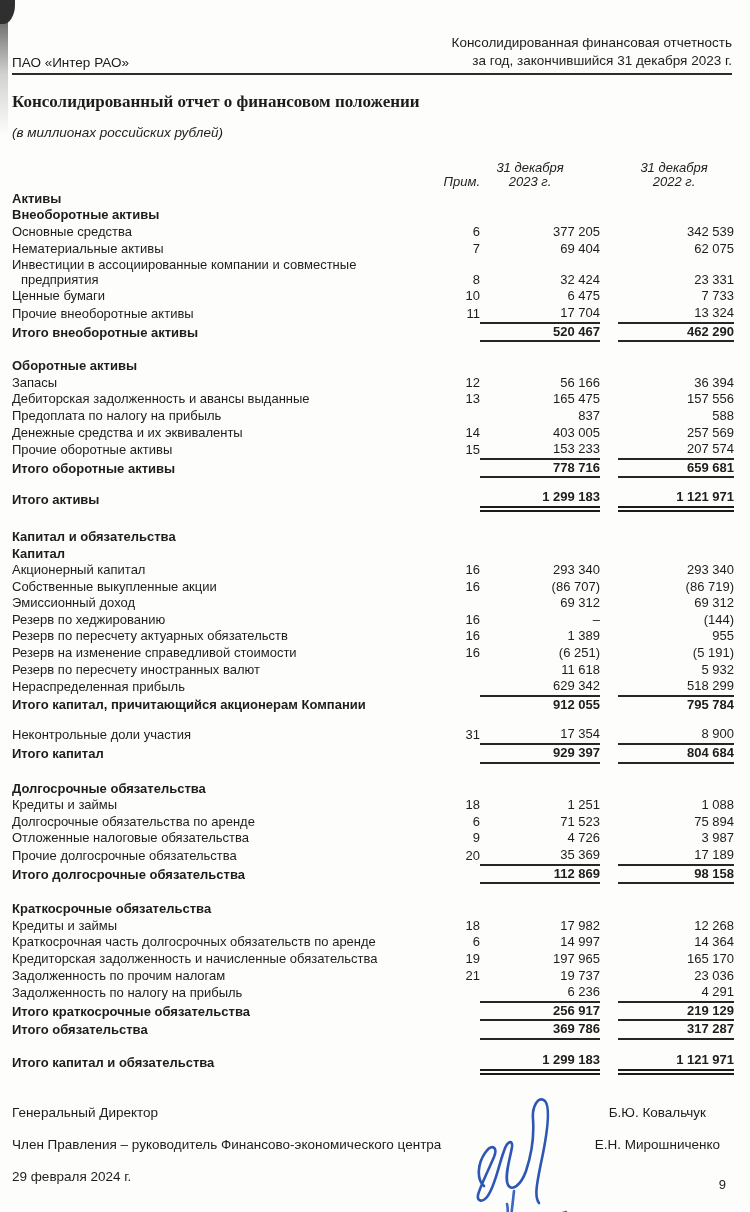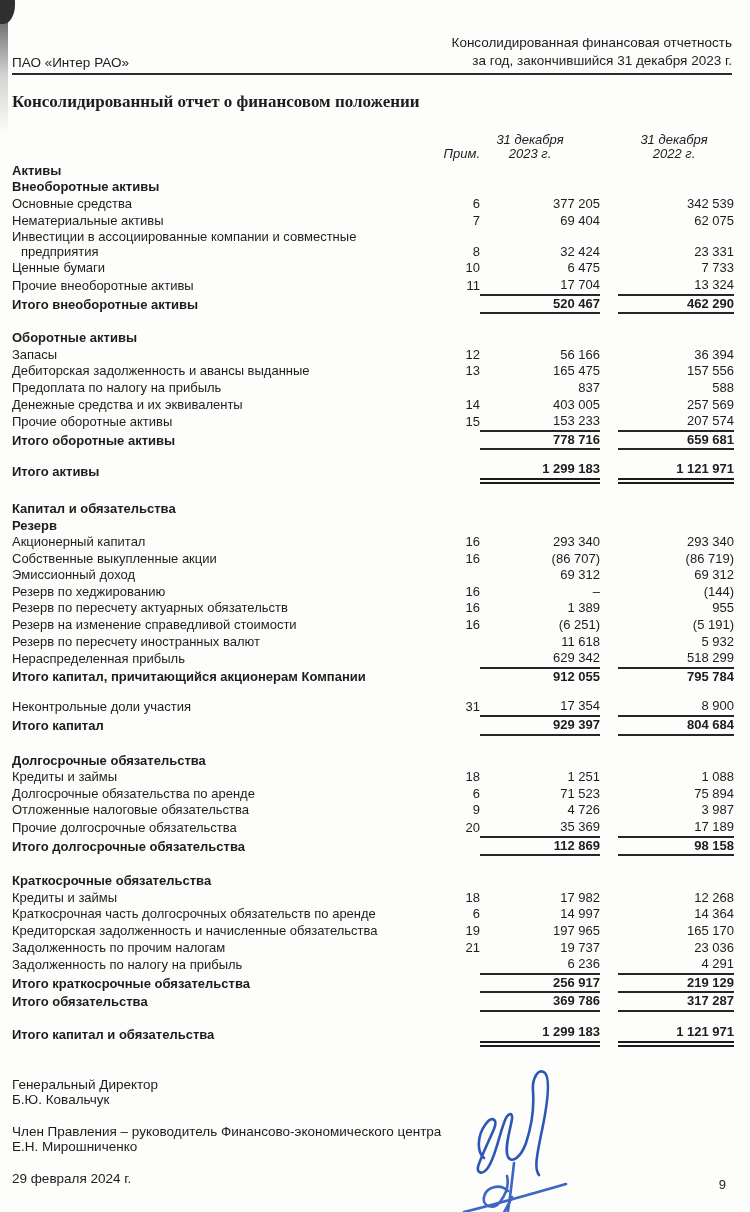--- a/index.html
+++ b/index.html
@@ -34,21 +34,21 @@
   .c-note{text-align:right;}
   .c-v{text-align:right;white-space:nowrap;}
   .c-v23{padding-right:20px;}
   .c-v22{padding-right:4px;}
   tr.section td, tr.total td{font-weight:bold;}
   .rule-s{border-bottom:2px solid #262626;}
   .rule-d{border-bottom:6px double #1b1b1b;}
   .lbl2{padding-left:9px;}
 
   .footer{position:relative;margin-top:30px;}
-  .sig-row{display:flex;justify-content:space-between;align-items:baseline;font-size:13.5px;flex-direction:column;}
+  .sig-row{display:flex;justify-content:space-between;align-items:baseline;font-size:13.5px;}
   .sig-row1{margin-top:8px;}
   .sig-row2{margin-top:17px;}
   .sig-name1{margin-right:26px;}
   .sig-name2{margin-right:12px;}
   .date-line{margin-top:17px;font-size:13.5px;}
   .page-num{position:absolute;right:24px;bottom:20px;font-size:13px;}
   .signature-wrap{position:absolute;left:442px;top:-14px;width:160px;height:180px;pointer-events:none;}
 </style>
 </head>
 <body>
@@ -61,20 +61,21 @@
 
     <div class="doc-header">
       <div class="company">ПАО «Интер РАО»</div>
       <div class="report-ref">
         <div>Консолидированная финансовая отчетность</div>
         <div>за год, закончившийся 31 декабря 2023 г.</div>
       </div>
     </div>
 
     <div class="title">Консолидированный отчет о финансовом положении</div>
+    <div class="subtitle">(в миллионах российских рублей)</div>
 
     <table class="statement">
       <colgroup>
         <col class="col-label">
           <col class="col-note">
           <col class="col-v23">
           <col class="col-gap">
           <col class="col-v22">
       </colgroup>
       <thead>
@@ -218,21 +219,21 @@
             <td colspan="5" style="height: 15px;"></td>
           </tr>
           <tr class="section">
             <td>Капитал и обязательства</td>
             <td class="c-note"></td>
             <td class="c-v c-v23"></td>
             <td></td>
             <td class="c-v c-v22"></td>
           </tr>
           <tr class="section">
-            <td>Резерв</td>
+            <td>Капитал</td>
             <td class="c-note"></td>
             <td class="c-v c-v23"></td>
             <td></td>
             <td class="c-v c-v22"></td>
           </tr>
           <tr class="item">
             <td>Акционерный капитал</td>
             <td class="c-note">16</td>
             <td class="c-v c-v23">293 340</td>
             <td></td>

